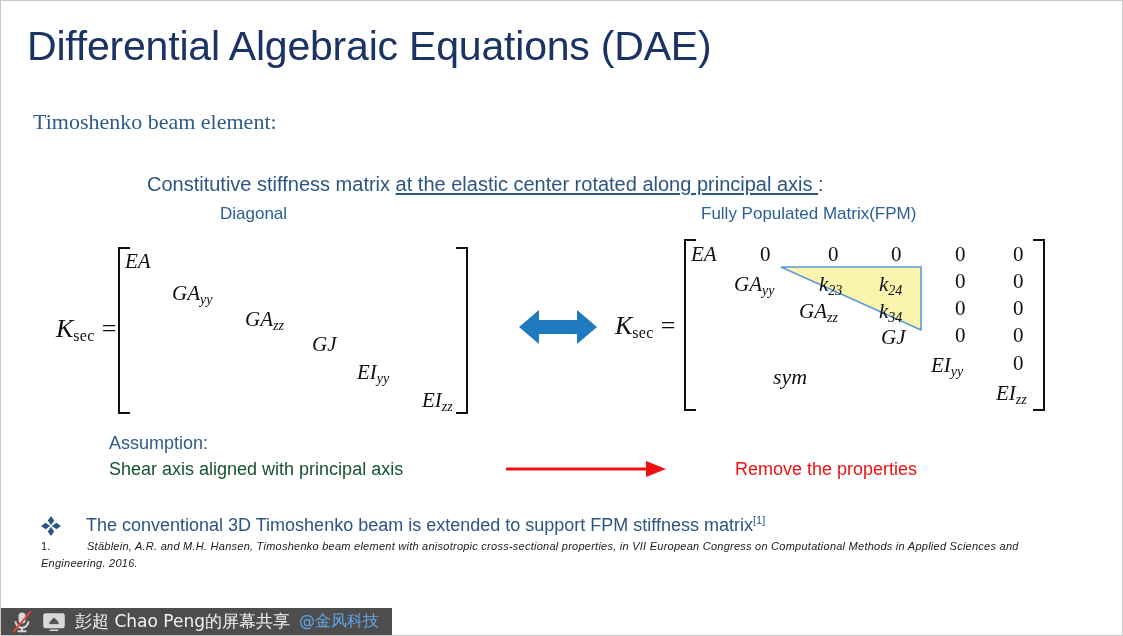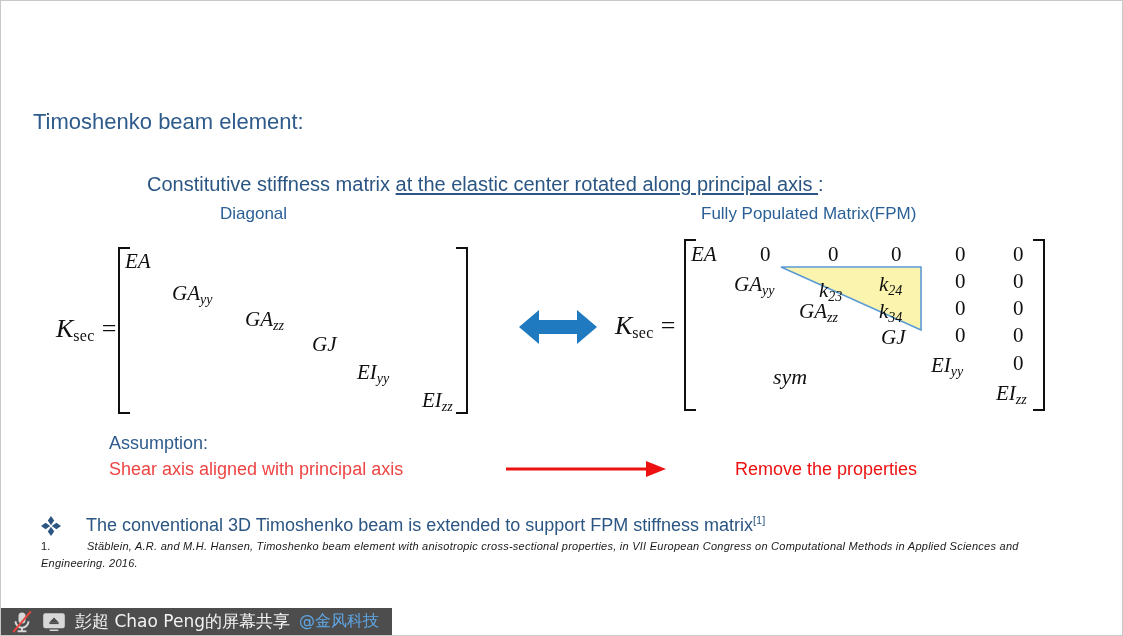--- a/index.html
+++ b/index.html
@@ -33,20 +33,21 @@
   }
 
   
   .beam-heading {
     position: absolute;
     left: 32px;
     top: 108px;
     font-size: 22px;
     color: #2e5b8c;
     white-space: nowrap;
+    font-family: Liberation Serif, serif;
   }
   .constitutive-line {
     position: absolute;
     left: 146px;
     top: 150px;
     font-size: 20px;
     color: #2b5582;
     white-space: nowrap;
     margin-top: 22px;
   }
@@ -144,21 +145,21 @@
     top: 432px;
     font-size: 18px;
     color: #2e5b8c;
     white-space: nowrap;
   }
   .assumption-text {
     position: absolute;
     left: 108px;
     top: 458px;
     font-size: 18px;
-    color: #ef4444;
+    color: #14532d;
     white-space: nowrap;
   }
   .remove-text {
     position: absolute;
     left: 734px;
     top: 458px;
     font-size: 18px;
     color: #ee1111;
     white-space: nowrap;
   }
@@ -241,20 +242,21 @@
     display: inline-flex;
     align-items: center;
     justify-content: center;
   }
 </style>
 </head>
 <body>
 
 <div class="slide-frame">
 
+  <div class="slide-title">Differential Algebraic Equations (DAE)</div>
 
   <div class="beam-heading">Timoshenko beam element:</div>
 
   <div class="constitutive-line">
     <span>Constitutive stiffness matrix </span><span class="underlined">at the elastic center rotated along principal axis </span><span>:</span>
   </div>
 
   <div class="caption diag">Diagonal</div>
   <div class="caption fpm">Fully Populated Matrix(FPM)</div>
 
@@ -309,21 +311,21 @@
     <div class="cell" style="left:690px; top:241px;">EA</div>
     <div class="cell zero" style="left:759px; top:241px;">0</div>
     <div class="cell zero" style="left:827px; top:241px;">0</div>
     <div class="cell zero" style="left:890px; top:241px;">0</div>
     <div class="cell zero" style="left:954px; top:241px;">0</div>
     <div class="cell zero" style="left:1012px; top:241px;">0</div>
 
     <div class="cell" style="left:733px; top:271px;">
       <span>GA</span><span class="sub">yy</span>
     </div>
-    <div class="cell" style="left:818px; top:277px;">
+    <div class="cell" style="left:818px; top:271px;">
       <span>k</span><span class="sub">23</span>
     </div>
     <div class="cell" style="left:878px; top:271px;">
       <span>k</span><span class="sub">24</span>
     </div>
     <div class="cell zero" style="left:954px; top:268px;">0</div>
     <div class="cell zero" style="left:1012px; top:268px;">0</div>
 
     <div class="cell" style="left:798px; top:298px;">
       <span>GA</span><span class="sub">zz</span>

